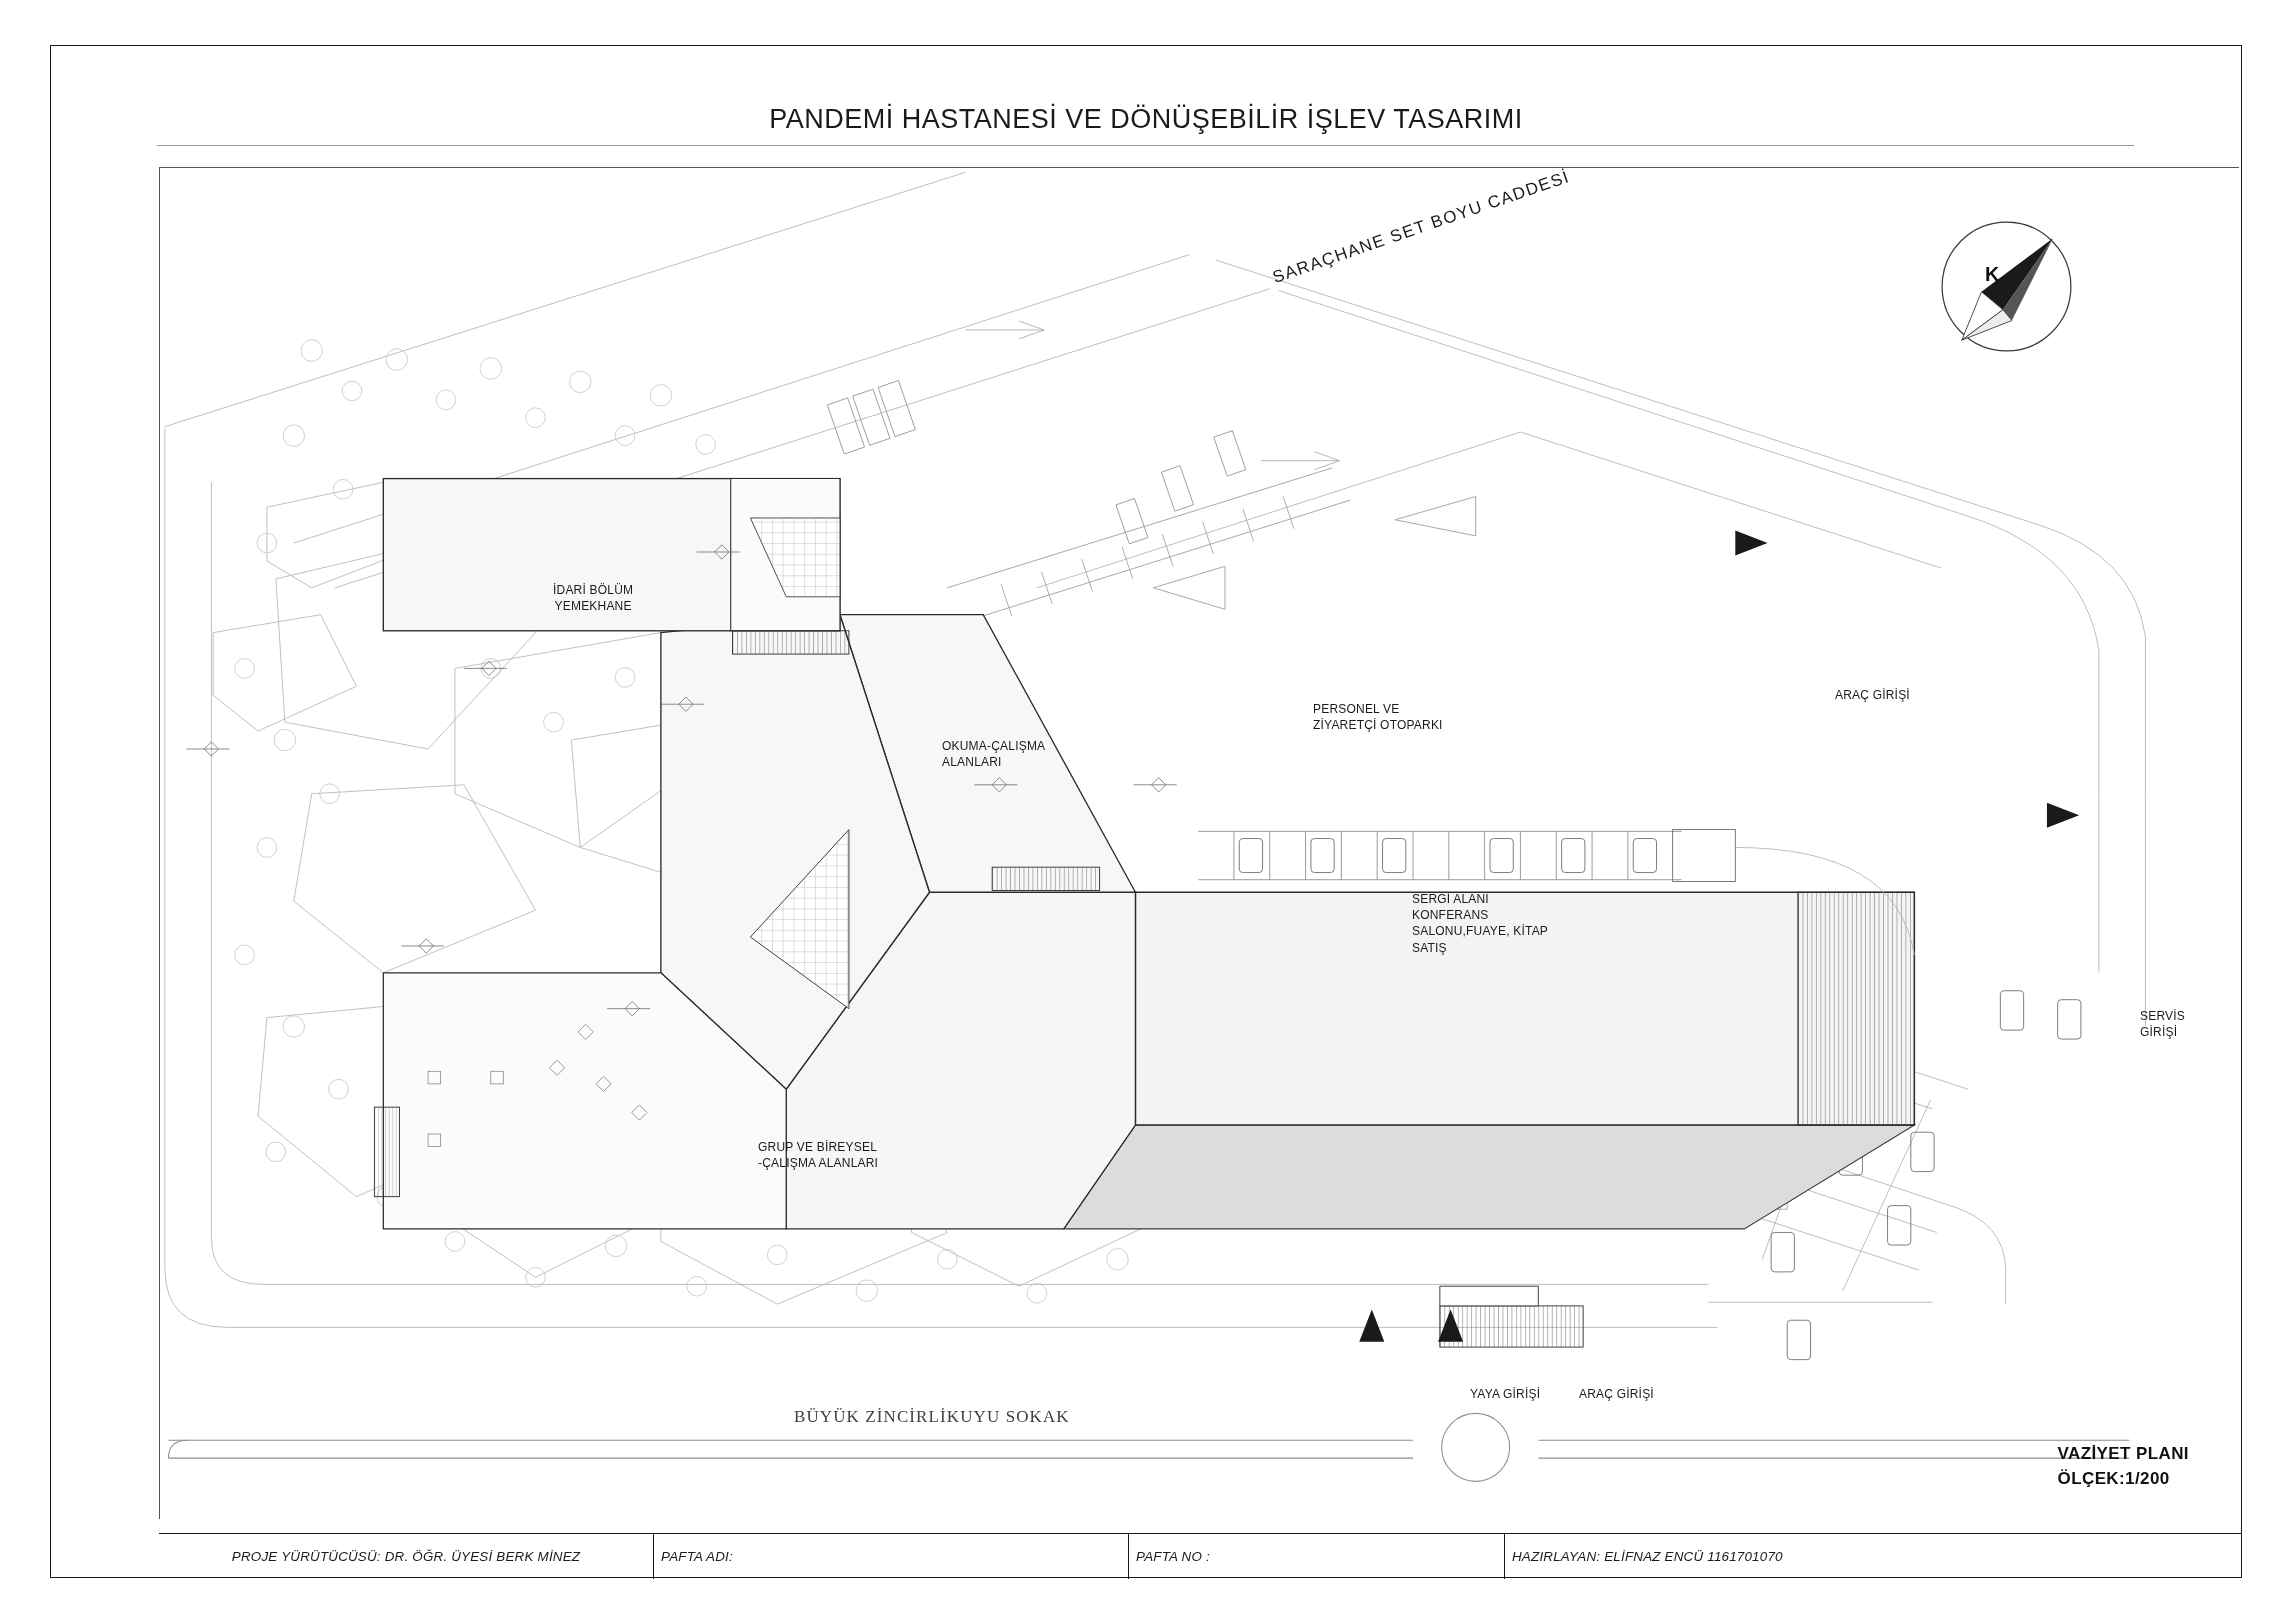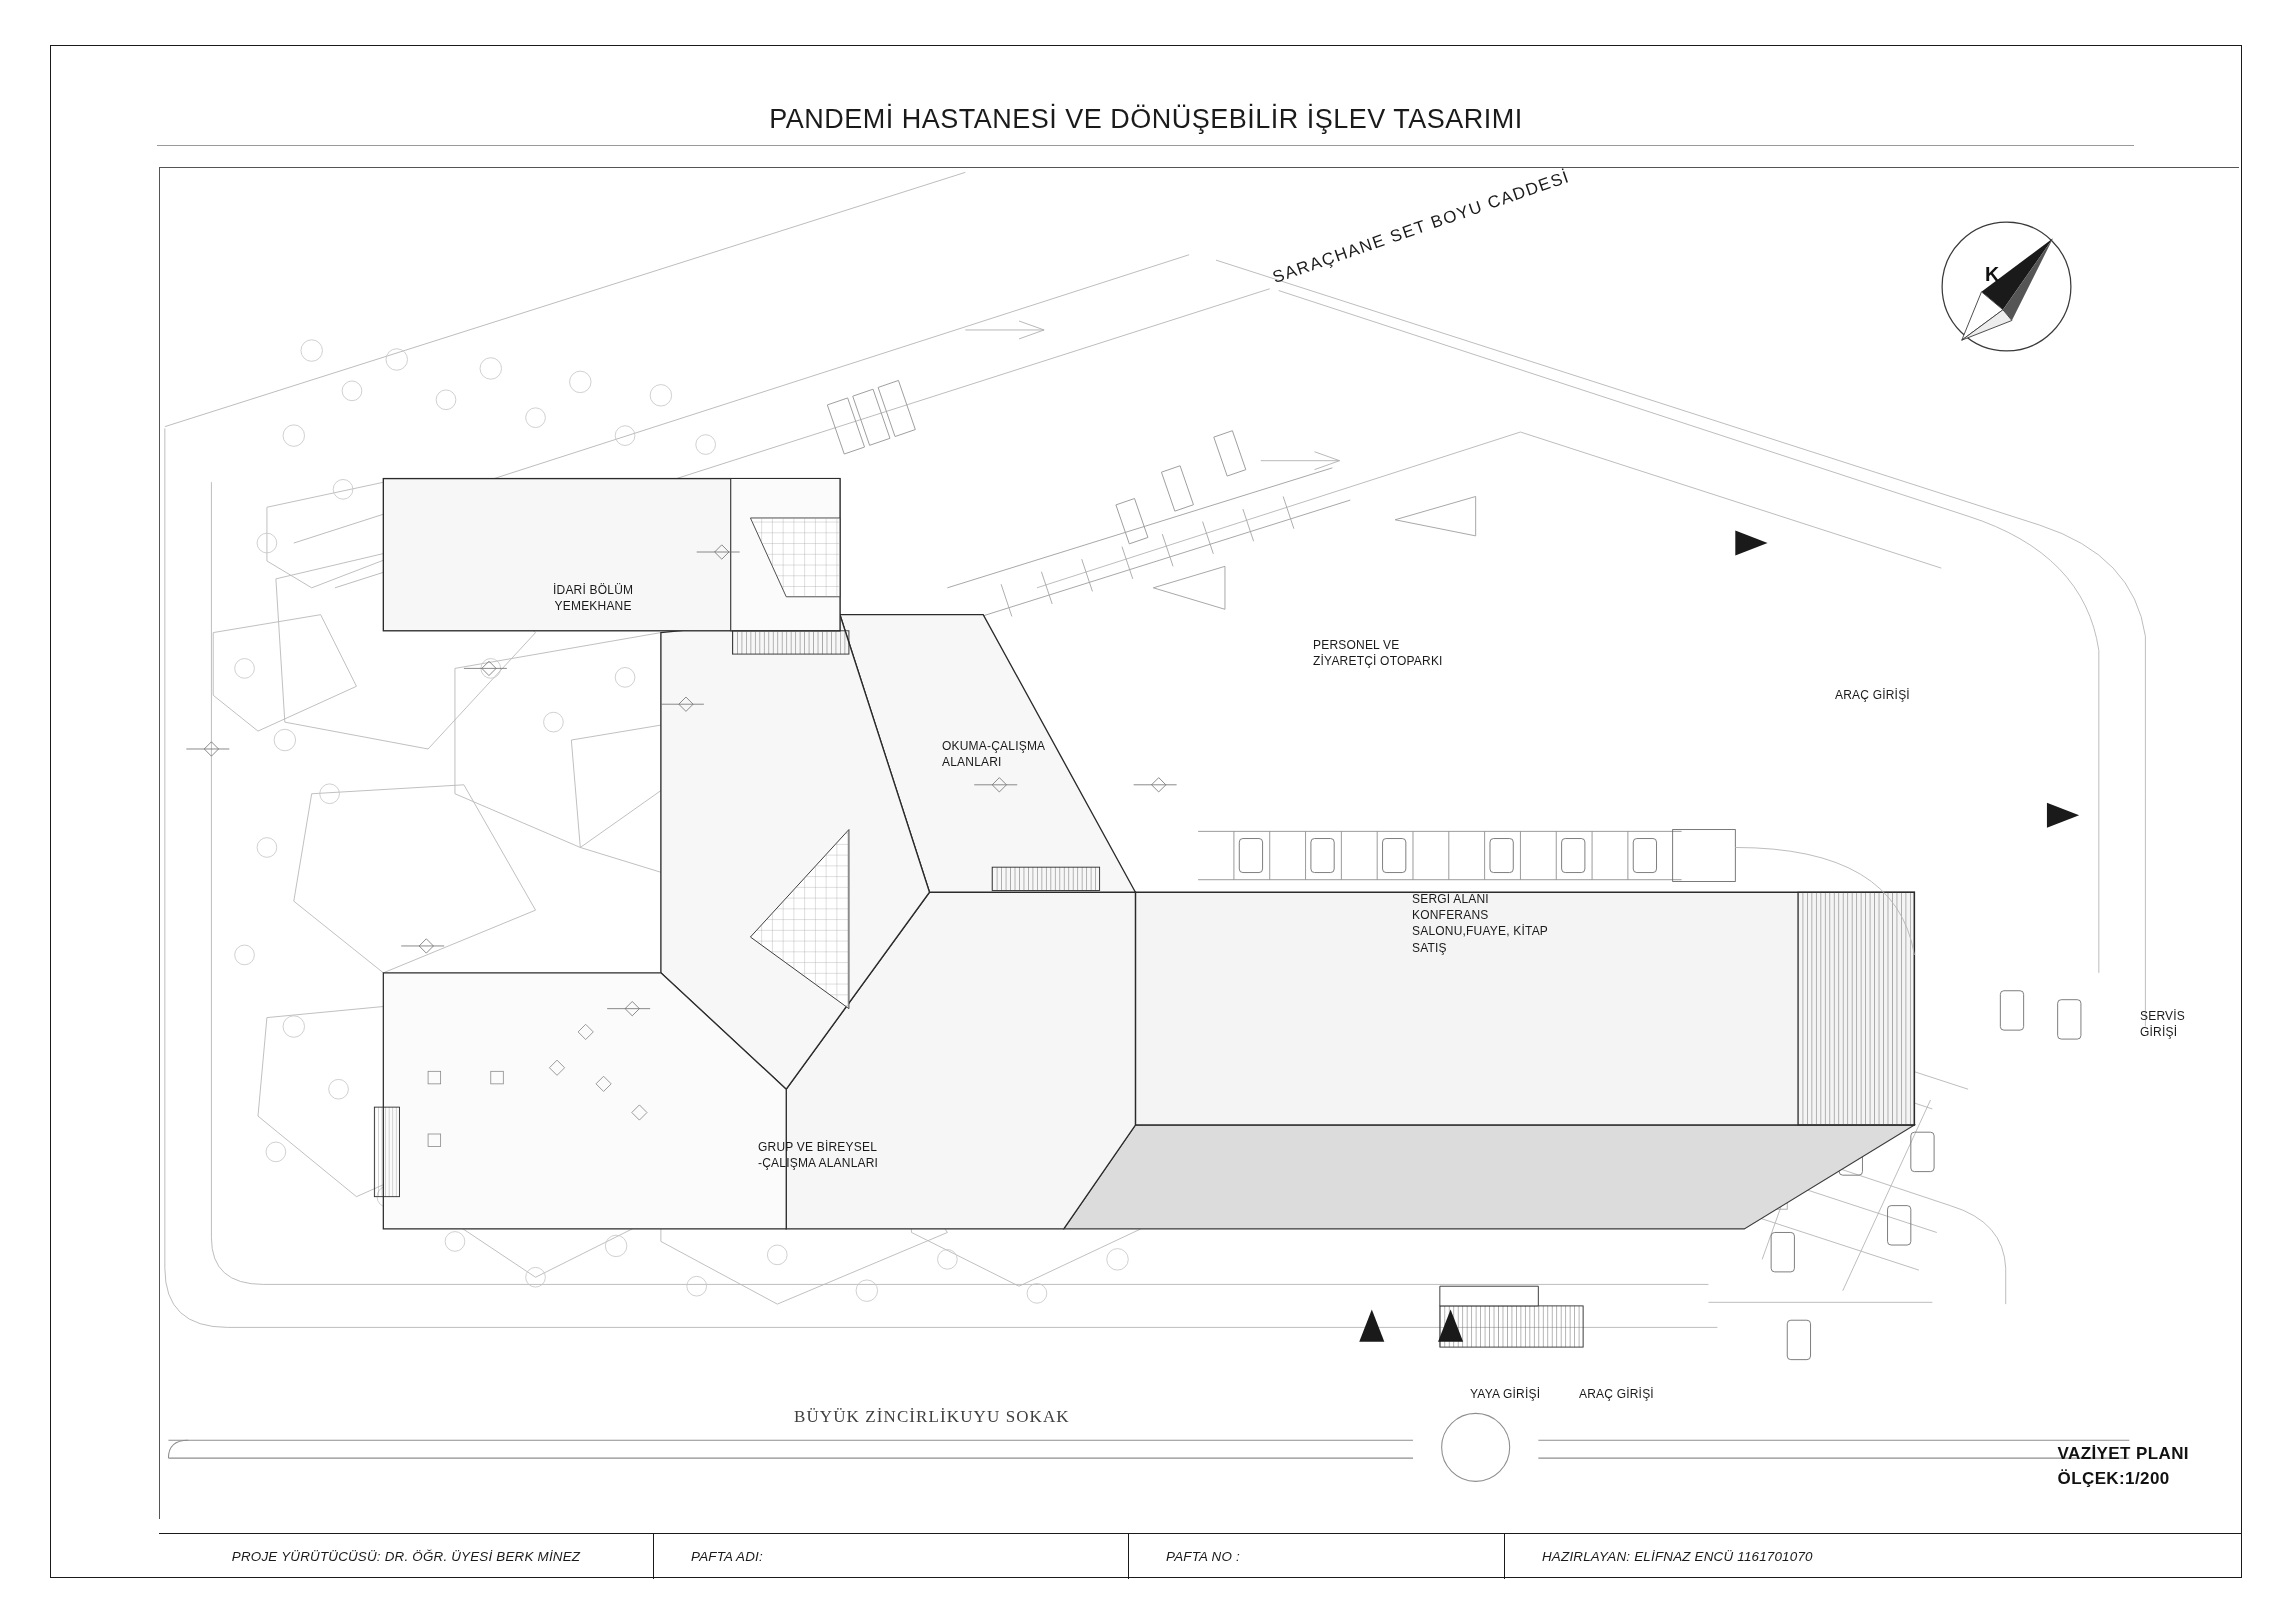--- a/index.html
+++ b/index.html
@@ -94,21 +94,21 @@
     border-top: 1.1px solid #1a1a1a;
     box-sizing: border-box;
     display: flex;
     align-items: flex-start;
     font-style: italic;
   }
   .footer-cell {
     height: 45px;
     display: flex;
     align-items: center;
-    padding-left: 37px;
+    padding-left: 7px;
     font-size: 13.4px;
     color: #1a1a1a;
     letter-spacing: 0.2px;
     box-sizing: border-box;
   }
   .footer-cell.b { border-left: 1.1px solid #1a1a1a; }
   .fc1 { width: 494px; justify-content: center; padding-left: 0; }
   .fc2 { width: 475px; }
   .fc3 { width: 376px; }
   .fc4 { width: 738px; }
@@ -461,21 +461,21 @@
 ALANLARI</div>
 
   <div class="map-label" style="left:721px; top:1139px;">GRUP VE BİREYSEL
 -ÇALIŞMA ALANLARI</div>
 
   <div class="map-label" style="left:1375px; top:891px;">SERGİ ALANI
 KONFERANS
 SALONU,FUAYE, KİTAP
 SATIŞ</div>
 
-  <div class="map-label" style="left:1276px; top:637px;">PERSONEL VE
+  <div class="map-label" style="left:1276px; top:701px;">PERSONEL VE
 ZİYARETÇİ  OTOPARKI</div>
 
   <div class="map-label" style="left:1798px; top:687px;">ARAÇ GİRİŞİ</div>
 
   <div class="map-label" style="left:2103px; top:1008px;">SERVİS
 GİRİŞİ</div>
 
   <div class="map-label" style="left:1433px; top:1386px;">YAYA GİRİŞİ</div>
 
   <div class="map-label" style="left:1542px; top:1386px;">ARAÇ GİRİŞİ</div>

